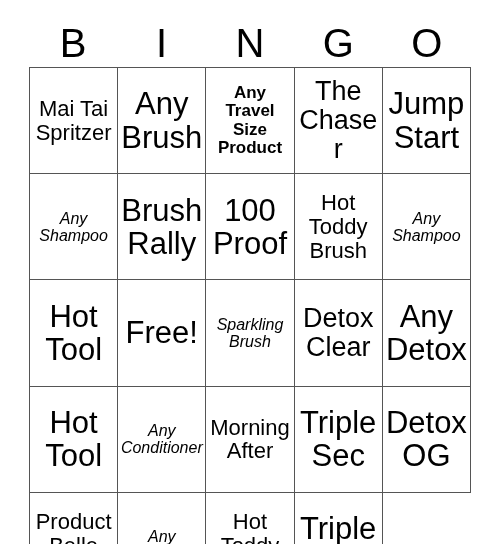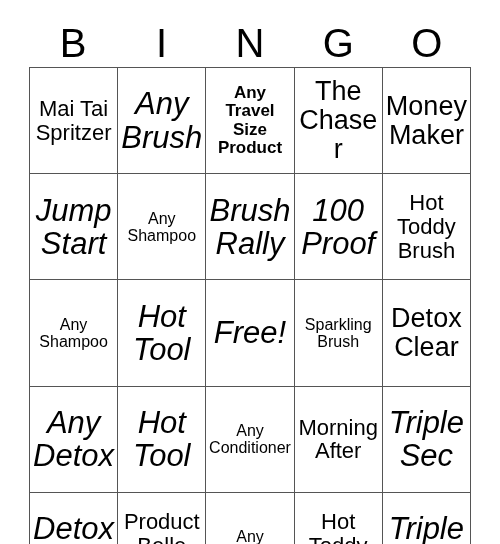--- a/index.html
+++ b/index.html
@@ -77,24 +77,24 @@
   }
   .cell .cell-text {
     display: block;
     width: 100%;
     line-height: 1.07;
     color: #000000;
     word-wrap: break-word;
   }
 
   
-  .sz-xl .cell-text { font-size: 31px; font-style: italic; }
+  .sz-xl .cell-text { font-size: 31px; }
   .sz-lg .cell-text { font-size: 27px; }
   .sz-md .cell-text { font-size: 22px; }
-  .sz-sm .cell-text { font-size: 16px; }
+  .sz-sm .cell-text { font-size: 16px; font-style: italic; }
   .sz-xs .cell-text { font-size: 17px; font-weight: bold; }
 </style>
 </head>
 <body>
 
 <div id="bingo-card">
 
   <div id="bingo-header">
     <div class="hdr-cell">B</div>
     <div class="hdr-cell">I</div>
@@ -109,23 +109,20 @@
         <span class="cell-text">Mai Tai Spritzer</span>
       </div>
     <div class="cell sz-xl">
         <span class="cell-text">Any Brush</span>
       </div>
     <div class="cell sz-xs">
         <span class="cell-text">Any Travel Size Product</span>
       </div>
     <div class="cell sz-lg">
         <span class="cell-text">The Chaser</span>
-      </div>
-    <div class="cell sz-lg">
-        <span class="cell-text">Money Maker</span>
       </div>
 
     <div class="cell sz-xl">
         <span class="cell-text">Jump Start</span>
       </div>
     <div class="cell sz-sm">
         <span class="cell-text">Any Shampoo</span>
       </div>
     <div class="cell sz-xl">
         <span class="cell-text">Brush Rally</span>

